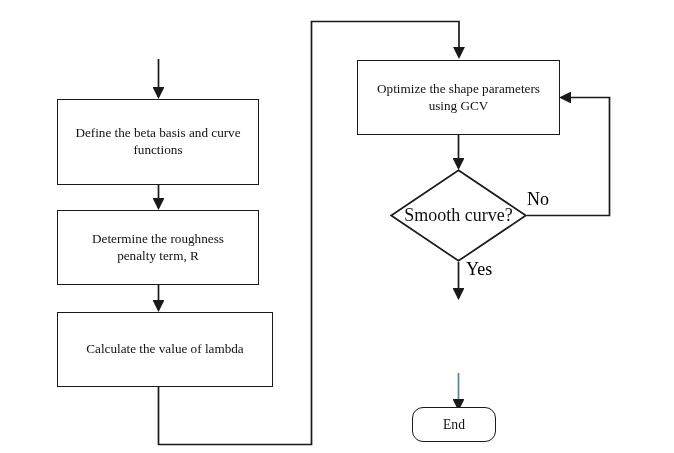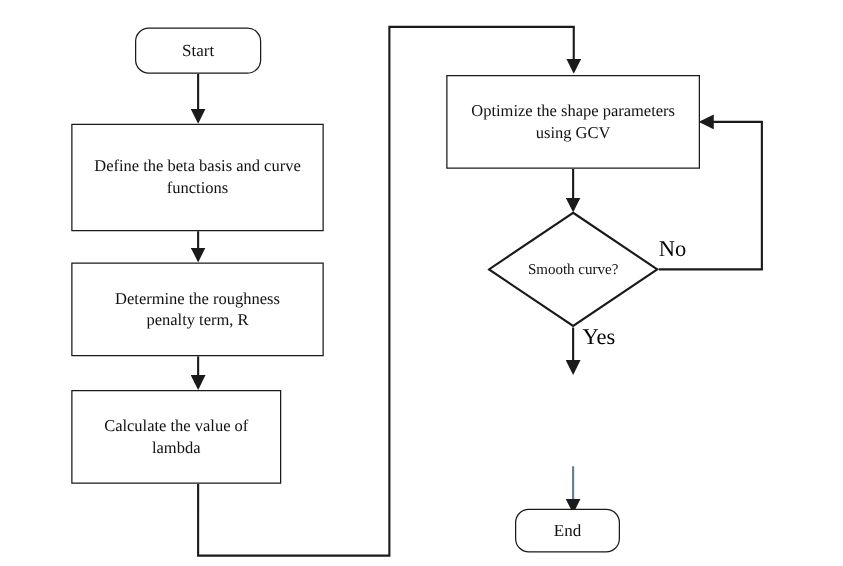--- a/index.html
+++ b/index.html
@@ -66,21 +66,21 @@
   }
   .decision .dia-text {
     position: absolute;
     left: 0;
     top: 0;
     width: 100%;
     height: 100%;
     display: flex;
     align-items: center;
     justify-content: center;
-    font-size: 12px;
+    font-size: 18px;
     z-index: 3;
   }
   .edge-label {
     position: absolute;
     font-size: 18px;
     color: #000000;
     z-index: 3;
     white-space: nowrap;
   }
 </style>
@@ -114,35 +114,32 @@
       <path d="M 527 215.5 L 609.5 215.5 L 609.5 97.5 L 561 97.5" marker-end="url(#arrowDark)"></path>
 
       <path d="M 458.5 262 L 458.5 298" marker-end="url(#arrowDark)"></path>
     </g>
 
     <g fill="none" stroke="#5f7f93" stroke-width="1.7">
       <path d="M 458.5 373 L 458.5 409" marker-end="url(#arrowAccent)"></path>
     </g>
   </svg>
 
-  <div class="node terminator" style="left:108px; top:22px; width:101px; height:37px;">
-    <span class="lbl">Start</span>
-  </div>
 
   <div class="node process" style="left:57px; top:99px; width:202px; height:86px;">
     <span class="lbl">Define the beta basis and curve
 functions</span>
   </div>
 
   <div class="node process" style="left:57px; top:210px; width:202px; height:75px;">
     <span class="lbl">Determine the roughness
 penalty term, R</span>
   </div>
 
-  <div class="node process" style="left:57px; top:312px; width:168px; height:75px;">
+  <div class="node process" style="left:57px; top:312px; width:216px; height:75px;">
     <span class="lbl">Calculate the value of  lambda</span>
   </div>
 
   <div class="node process" style="left:357px; top:60px; width:203px; height:75px;">
     <span class="lbl">Optimize the shape parameters
 using GCV</span>
   </div>
 
   <div class="decision" style="left:390px; top:169px; width:137px; height:93px;">
     <svg class="dia-shape" viewBox="0 0 137 93" preserveAspectRatio="none">

